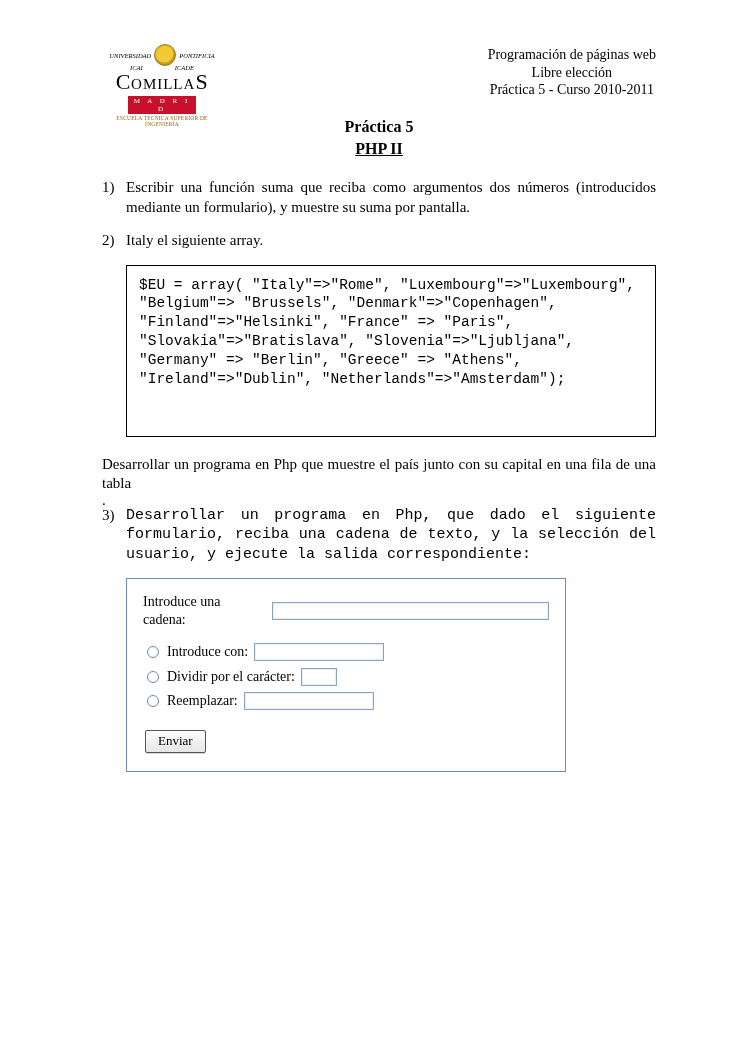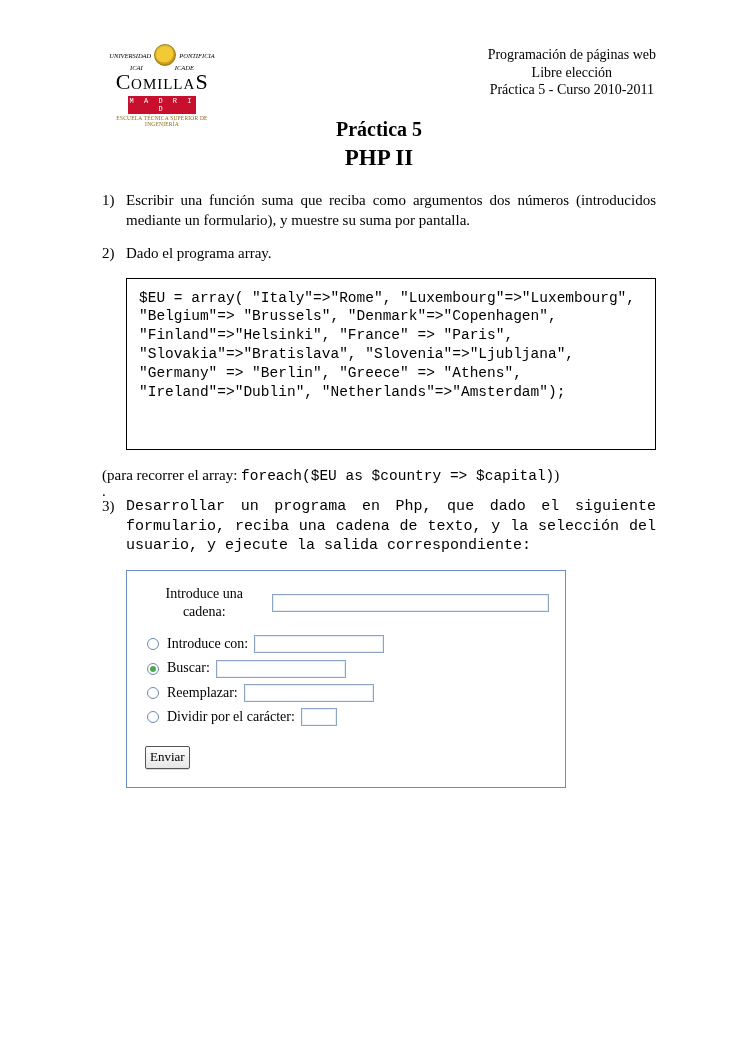--- a/index.html
+++ b/index.html
@@ -63,47 +63,47 @@
     .logo-s { font-size: 22px; }
     .logo-madrid {
       background: #c8102e;
       color: #fff;
       font-size: 7px;
       letter-spacing: 3px;
       text-align: center;
       padding: 1px 0;
       width: 68px;
       margin: 1px auto 0;
-      font-family: Liberation Mono, monospace;
     }
     .logo-sub {
       font-size: 5.5px;
       text-align: center;
       color: #8a6a1a;
       letter-spacing: 0.2px;
       margin-top: 1px;
     }
     .header-right {
       text-align: center;
       font-size: 14px;
       line-height: 1.25;
       padding-top: 2px;
     }
     .title-block {
       text-align: center;
       margin-bottom: 20px;
     }
     .title1 {
-      font-size: 20px;
+      font-size: 16px;
       font-weight: bold;
       margin-bottom: 4px;
     }
     .title2 {
-      font-size: 23px;
+      font-size: 16px;
       font-weight: bold;
+      text-decoration: underline;
     }
     .content {
       font-size: 15px;
       line-height: 1.3;
     }
     .item {
       display: flex;
       margin-bottom: 14px;
     }
     .item .num {
@@ -146,21 +146,20 @@
       margin: 14px 0 0 24px;
       padding: 14px 16px 18px 16px;
       font-family: 'Times New Roman', serif;
       font-size: 14px;
       background: #fff;
     }
     .form-row {
       display: flex;
       align-items: center;
       margin-bottom: 6px;
-      text-align: center;
     }
     .form-row.first { margin-bottom: 14px; }
     .inp {
       background: #fff;
       border: 1px solid #8aa4c2;
       height: 18px;
       box-shadow: inset 0 0 0 1px #e8eef5;
     }
     .inp-long { width: 280px; margin-left: 6px; }
     .inp-med { width: 130px; margin-left: 6px; }
@@ -184,21 +183,21 @@
       background: #4fa84f;
       border-radius: 50%;
       top: 2px;
       left: 2px;
     }
     .btn {
       display: inline-block;
       border: 1.5px solid #555;
       border-radius: 2px;
       background: linear-gradient(#fdfdfd, #e6e6e6);
-      padding: 2px 4px;
+      padding: 2px 12px;
       font-size: 13px;
       font-family: 'Times New Roman', serif;
       margin-top: 14px;
       margin-left: 2px;
       box-shadow: 0 1px 0 rgba(0,0,0,0.15);
     }
     .just3 {
       text-align: justify;
     }
   </style>
@@ -240,56 +239,49 @@
 
   <div class="item">
     <div class="num">1)</div>
     <div class="body">
       <span>Escribir una función </span><span class="italic">suma</span><span> que reciba como argumentos dos números (introducidos mediante un formulario), y muestre su suma por pantalla.</span>
     </div>
   </div>
 
   <div class="item">
     <div class="num">2)</div>
-    <div class="body">Dado el programa array.</div>
+    <div class="body">Italy el siguiente array.</div>
   </div>
 
   <div class="code-box">$EU = array( "Italy"=&gt;"Rome", "Luxembourg"=&gt;"Luxembourg", "Belgium"=&gt; "Brussels", "Denmark"=&gt;"Copenhagen", "Finland"=&gt;"Helsinki", "France" =&gt; "Paris", "Slovakia"=&gt;"Bratislava", "Slovenia"=&gt;"Ljubljana", "Germany" =&gt; "Berlin", "Greece" =&gt; "Athens", "Ireland"=&gt;"Dublin", "Netherlands"=&gt;"Amsterdam");</div>
 
-  <div>
-    <span>(para recorrer el array: </span><span class="mono">foreach($EU as $country =&gt; $capital)</span><span>)</span>
-  </div>
+  <div class="para">Desarrollar un programa en Php que muestre el país junto con su capital en una fila de una tabla</div>
   <div class="dot">.</div>
 
   <div class="item item3">
     <div class="num">3)</div>
     <div class="body just3">Desarrollar un programa en Php, que dado el siguiente formulario, reciba una cadena de texto, y la selección del usuario, y ejecute la salida correspondiente:</div>
   </div>
 
   <div class="form-box">
     <div class="form-row first">
       <span>Introduce una cadena:</span>
       <span class="inp inp-long"></span>
     </div>
     <div class="form-row">
       <span class="radio"></span>
       <span>Introduce con:</span>
       <span class="inp inp-med"></span>
     </div>
     <div class="form-row">
-      <span class="radio checked"></span>
-      <span>Buscar:</span>
-      <span class="inp inp-med"></span>
+      <span class="radio"></span>
+      <span>Dividir por el carácter:</span>
+      <span class="inp inp-sm"></span>
     </div>
     <div class="form-row">
       <span class="radio"></span>
       <span>Reemplazar:</span>
       <span class="inp inp-med"></span>
     </div>
-    <div class="form-row">
-      <span class="radio"></span>
-      <span>Dividir por el carácter:</span>
-      <span class="inp inp-sm"></span>
-    </div>
     <div class="btn">Enviar</div>
   </div>
 
 </div>
 
 </body></html>

